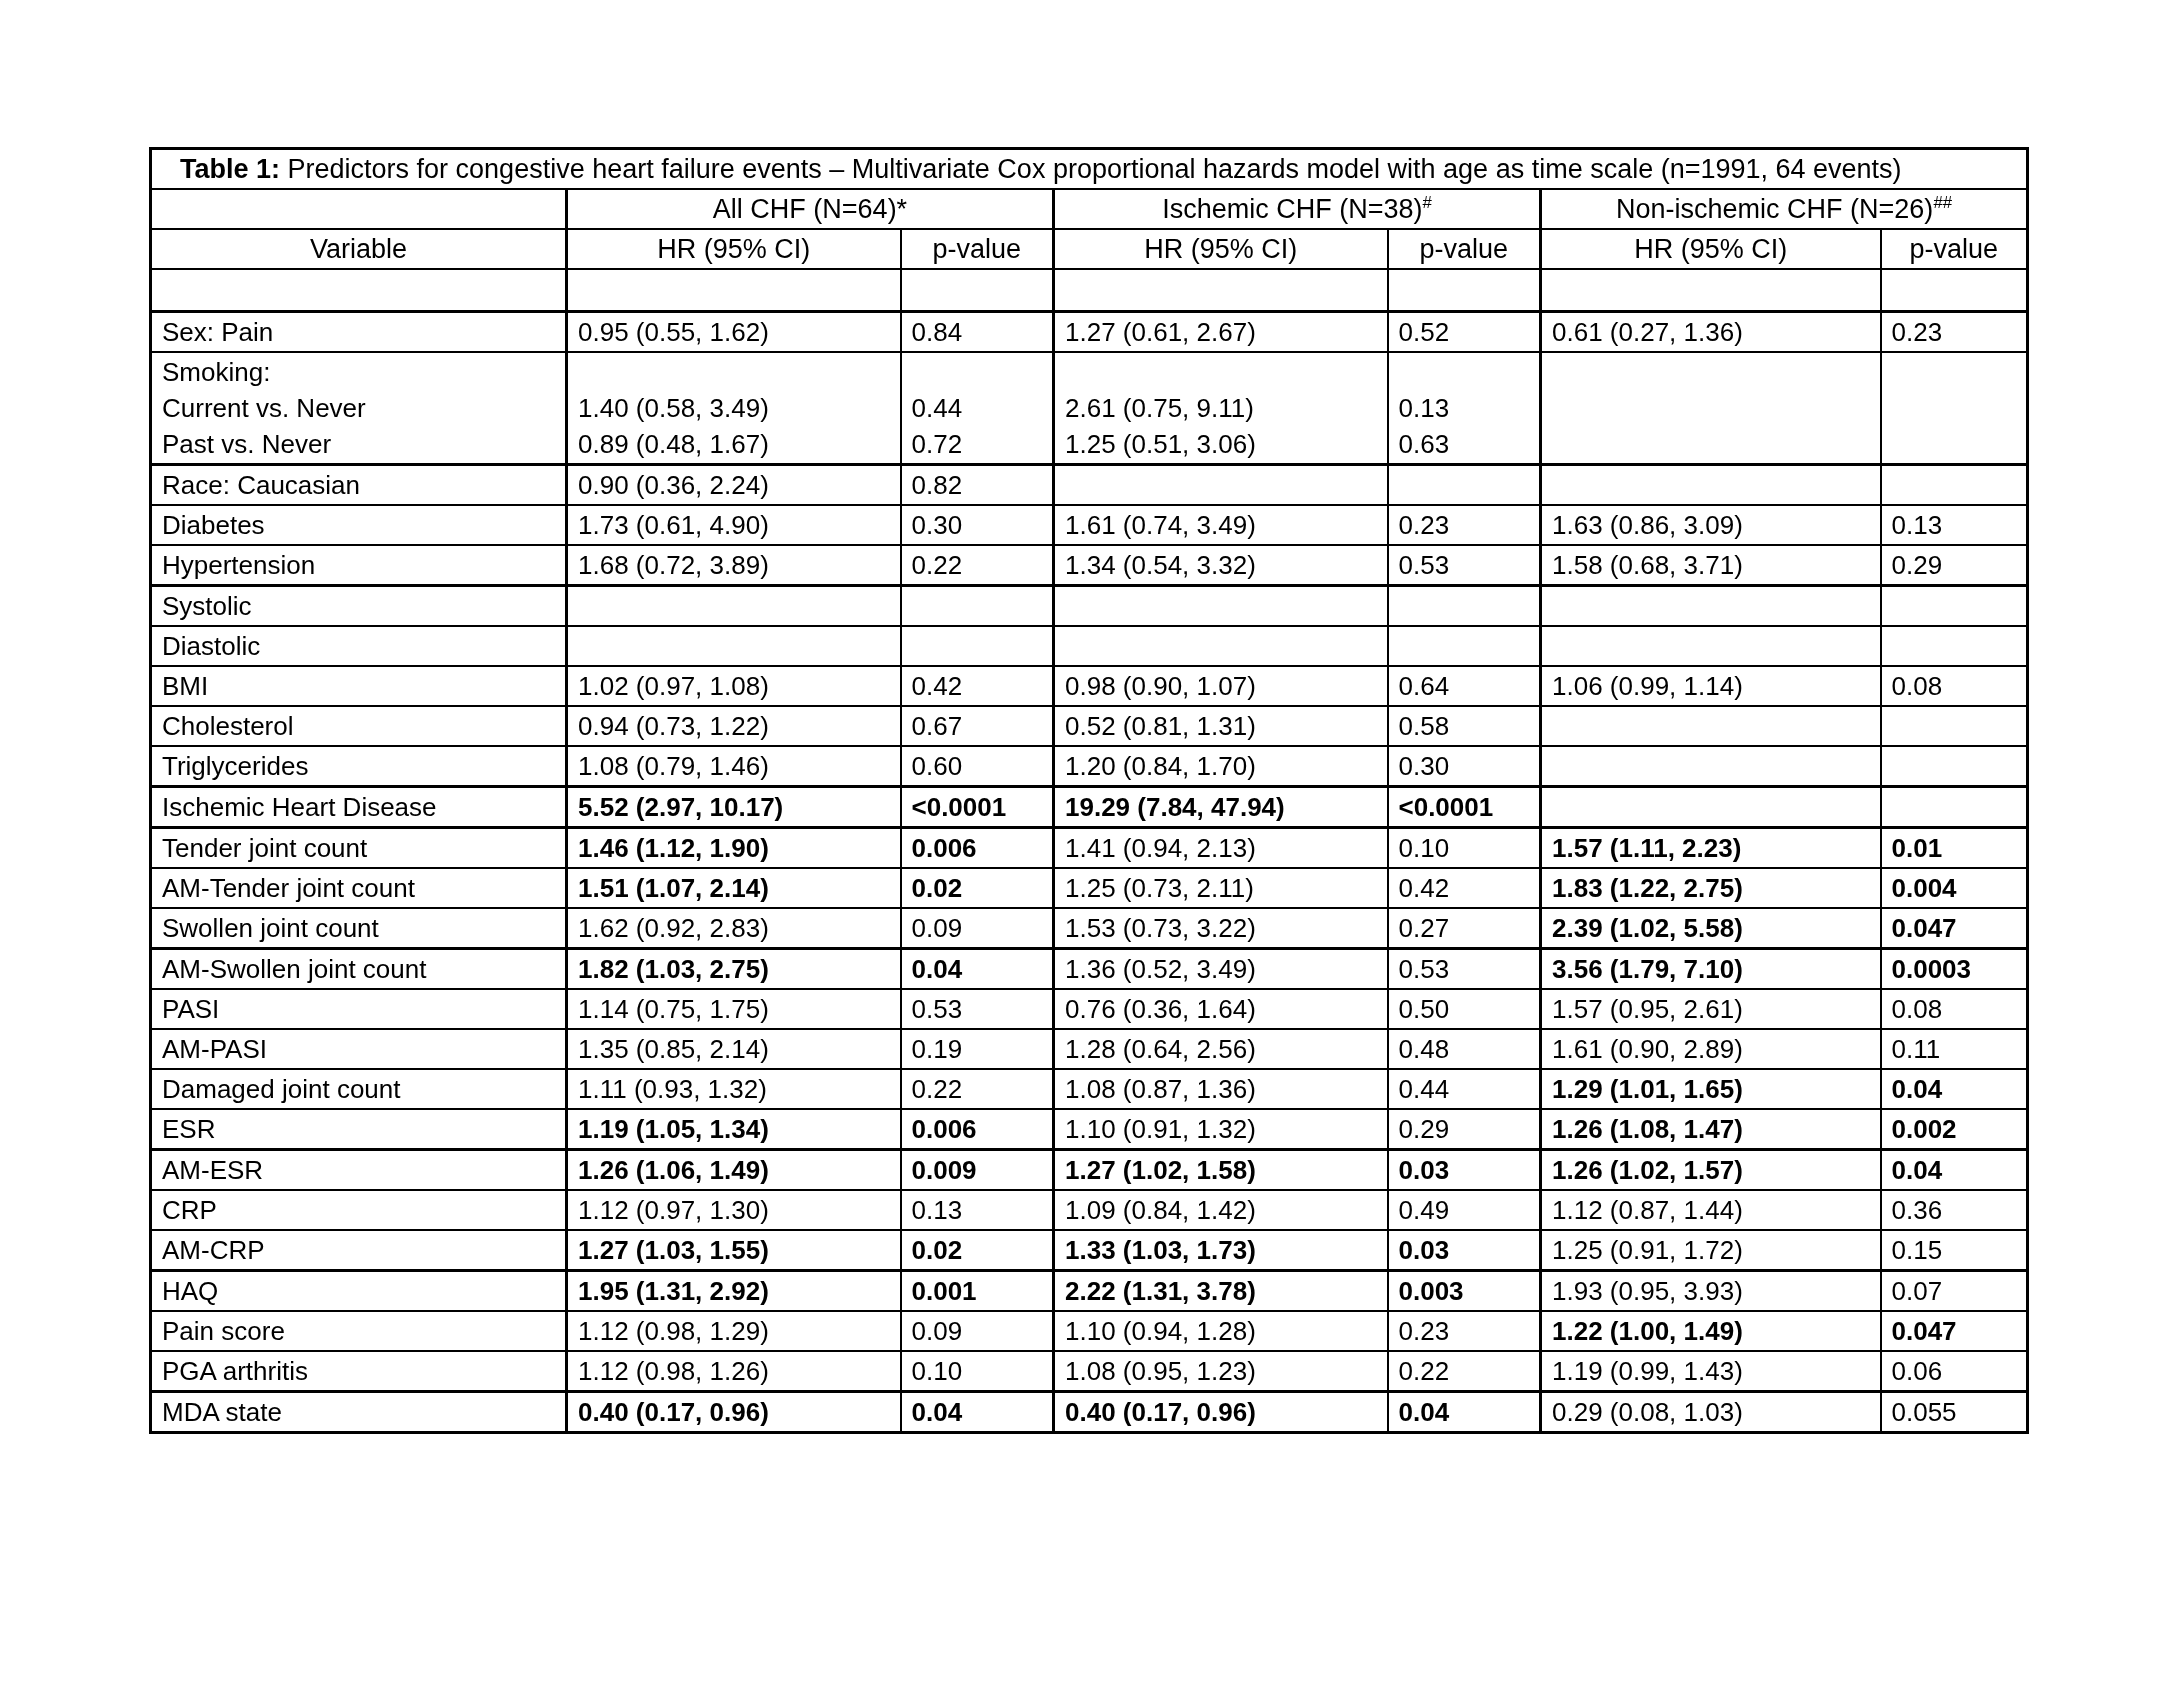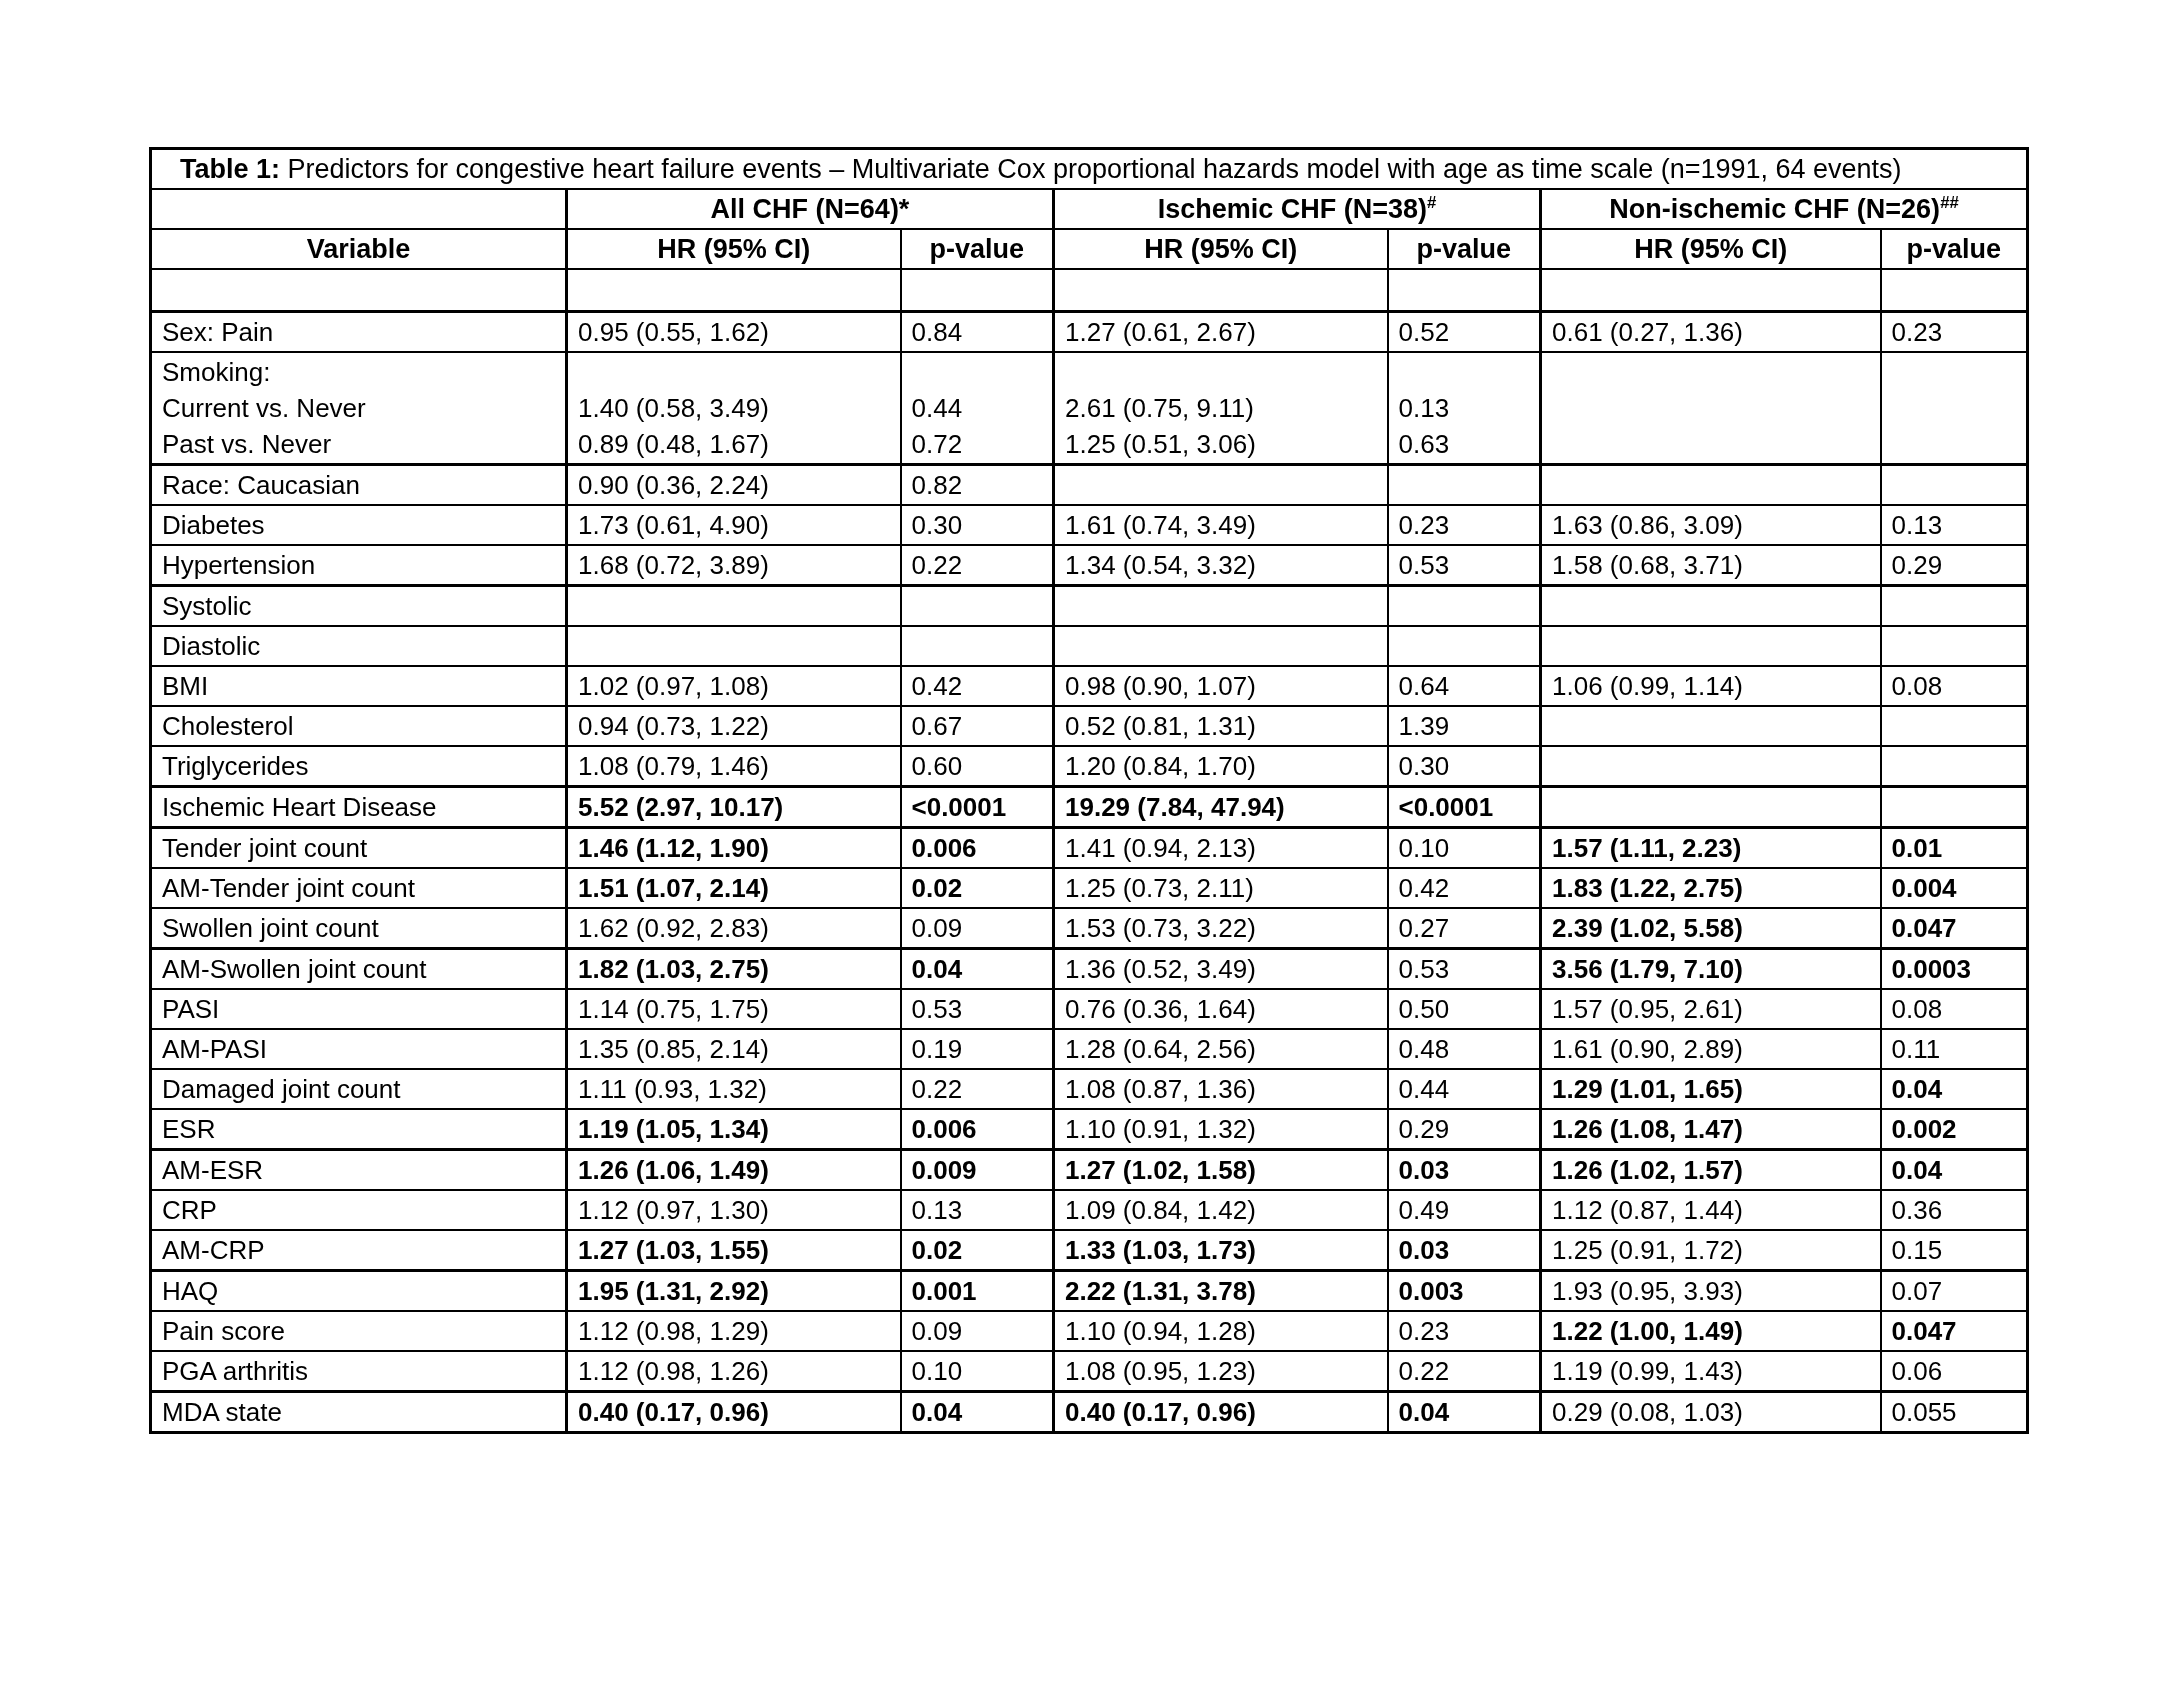--- a/index.html
+++ b/index.html
@@ -22,21 +22,21 @@
     overflow:hidden;
     white-space:pre-line;
     vertical-align:middle;
   }
   .title-row td{
     border-bottom:2.5px solid #000;
     font-size:27px;
     padding-left:28px;
   }
   .group-row td, .colhdr-row td{
-    text-align:center;font-weight:bold;font-size:27px;
+    text-align:center;font-weight:normal;font-size:27px;
   }
   .colhdr-row td{border-bottom:2.5px solid #000;margin-top:16px;}
   .bold{font-weight:bold;}
   .col-hr{border-left-width:3.5px !important;}
   td.first-col{border-left:none;}
   tr.thick-top td{border-top-width:3.5px !important;}
   .spacer-row td{height:38px;}
   sup{font-size:0.62em;line-height:0;}
 </style>
 </head>
@@ -162,21 +162,21 @@
         <td class="col-hr">0.98 (0.90, 1.07)</td>
         <td>0.64</td>
         <td class="col-hr">1.06 (0.99, 1.14)</td>
         <td>0.08</td>
       </tr>
       <tr>
         <td class="first-col">Cholesterol</td>
         <td class="col-hr">0.94 (0.73, 1.22)</td>
         <td>0.67</td>
         <td class="col-hr">0.52 (0.81, 1.31)</td>
-        <td>1.39</td>
+        <td>0.58</td>
         <td class="col-hr"></td>
         <td></td>
       </tr>
       <tr>
         <td class="first-col">Triglycerides</td>
         <td class="col-hr">1.08 (0.79, 1.46)</td>
         <td>0.60</td>
         <td class="col-hr">1.20 (0.84, 1.70)</td>
         <td>0.30</td>
         <td class="col-hr"></td>

